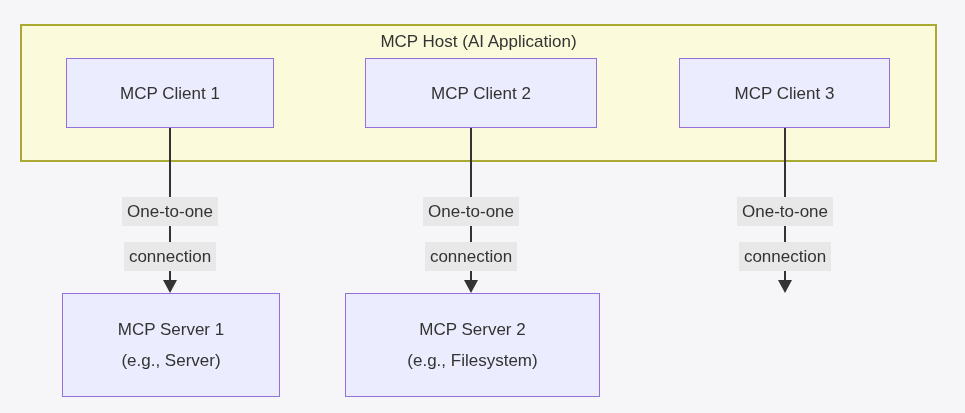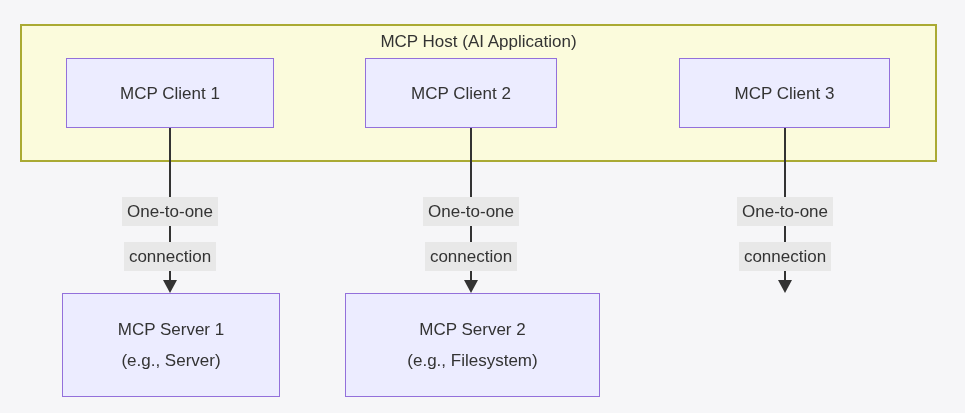--- a/index.html
+++ b/index.html
@@ -40,21 +40,21 @@
     box-sizing: border-box;
     display: flex;
     flex-direction: column;
     align-items: center;
     justify-content: center;
     text-align: right;
     font-size: 17px;
     line-height: 31px;
   }
   .client-1 { left: 66px;  top: 58px; width: 208px; height: 70px; }
-  .client-2 { left: 365px; top: 58px; width: 192px; height: 70px; }
+  .client-2 { left: 365px; top: 58px; width: 232px; height: 70px; }
   .client-3 { left: 679px; top: 58px; width: 211px; height: 70px; }
 
   .server-1 { left: 62px;  top: 293px; width: 218px; height: 104px; }
   .server-2 { left: 345px; top: 293px; width: 255px; height: 104px; }
   .server-3 { left: 663px; top: 293px; width: 244px; height: 104px; }
 
   
   .edge-line {
     position: absolute;
     top: 128px;

